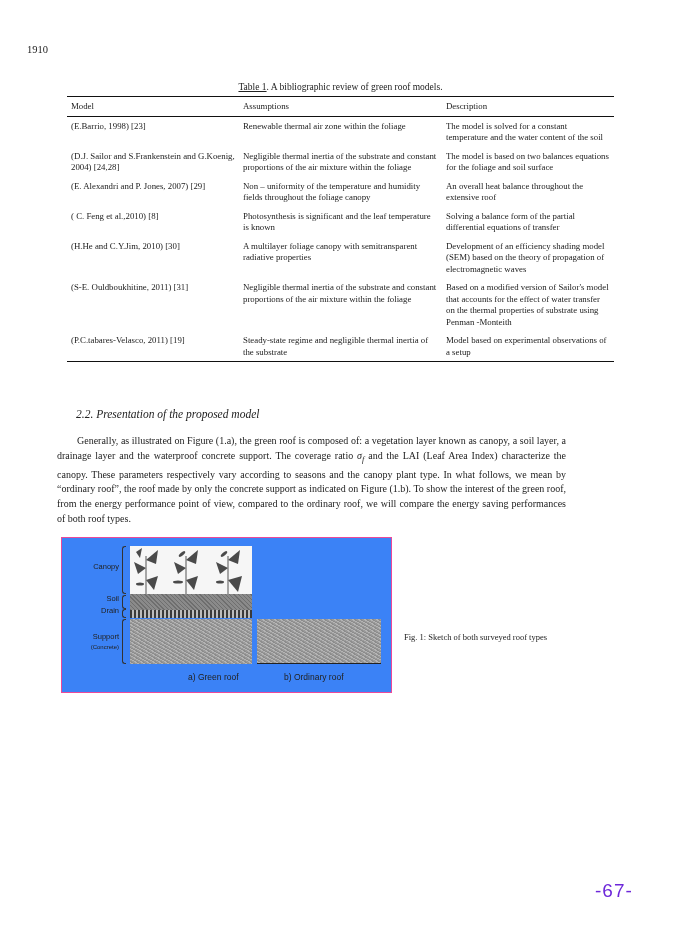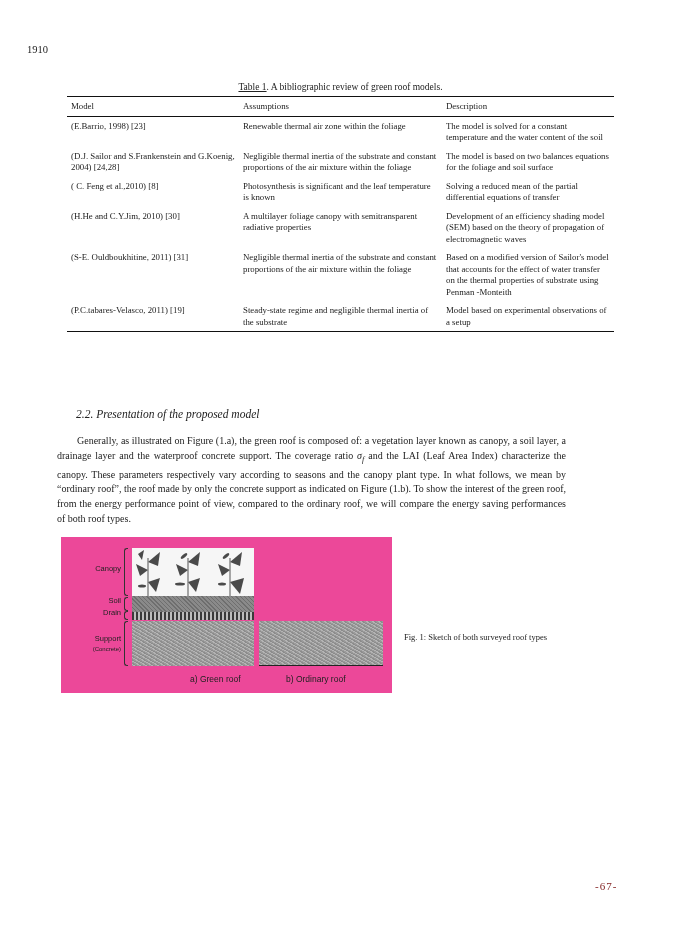--- a/index.html
+++ b/index.html
@@ -31,37 +31,37 @@
     table.review col.c3 { width: 172px; }
     .section-title {
       position: absolute; top: 408px; left: 76px; font-style: italic; font-size: 11.5px;
     }
     .body-text {
       position: absolute; top: 434px; left: 57px; width: 509px;
       font-size: 10px; line-height: 14.8px; text-align: justify; text-indent: 20px;
     }
     .figure {
       position: absolute; top: 537px; left: 61px; width: 331px; height: 156px;
-      border: 3px solid #ec4899; background: #ec4899;
+      border: 1px solid #ec4899; background: #3b82f6;
     }
     .fig-label { position: absolute; font-family: "Liberation Sans", sans-serif; font-size: 7.5px; color: #222; text-align: right; }
     .fig-label.small { font-size: 6px; }
     .brace { position: absolute; border-left: 1px solid #333; border-top: 1px solid #333; border-bottom: 1px solid #333; width: 4px; border-radius: 3px 0 0 3px; }
     .layer { position: absolute; }
     .canopy-bg { background: #f6f6f6; }
     .soil { background: repeating-linear-gradient(45deg, #6e6e6e 0 1px, #8a8a8a 1px 3px); }
     .drain { background: repeating-linear-gradient(90deg, #3a3a3a 0 2px, #bdbdbd 2px 4px); }
     .concrete { background: repeating-linear-gradient(30deg, #9a9a9a 0 1px, #b4b4b4 1px 2px, #8c8c8c 2px 3px); }
     .fig-sub { position: absolute; font-family: "Liberation Sans", sans-serif; font-size: 8.5px; color: #222; }
     .fig-caption {
       position: absolute; top: 632px; left: 404px; font-size: 8.5px;
     }
     .folio {
-      position: absolute; top: 880px; left: 595px; font-family: Liberation Serif, serif;
-      font-size: 11px; color: #7f1d1d; letter-spacing: 1px;
+      position: absolute; top: 880px; left: 595px; font-family: Liberation Sans, sans-serif;
+      font-size: 19px; color: #6d28d9; letter-spacing: 1px;
     }
   </style>
 </head>
 <body>
 
 <div class="running-head">
   <span class="page-num">1910</span>
 </div>
 
 <div class="table-caption">
@@ -86,23 +86,28 @@
       <td>(E.Barrio, 1998) [23]</td>
       <td>Renewable thermal air zone within the foliage</td>
       <td>The model is solved for a constant temperature and the water content of the soil</td>
     </tr>
     <tr>
       <td>(D.J. Sailor and S.Frankenstein and G.Koenig, 2004) [24,28]</td>
       <td>Negligible thermal inertia of the substrate and constant proportions of the air mixture within the foliage</td>
       <td>The model is based on two balances equations for the foliage and soil surface</td>
     </tr>
     <tr>
+      <td>(E. Alexandri and P. Jones, 2007) [29]</td>
+      <td>Non – uniformity of the temperature and humidity fields throughout the foliage canopy</td>
+      <td>An overall heat balance throughout the extensive roof</td>
+    </tr>
+    <tr>
       <td>( C. Feng et al.,2010) [8]</td>
       <td>Photosynthesis is significant and the leaf temperature is known</td>
-      <td>Solving a reduced mean of the partial differential equations of transfer</td>
+      <td>Solving a balance form of the partial differential equations of transfer</td>
     </tr>
     <tr>
       <td>(H.He and C.Y.Jim, 2010) [30]</td>
       <td>A multilayer foliage canopy with semitransparent radiative properties</td>
       <td>Development of an efficiency shading model (SEM) based on the theory of propagation of electromagnetic waves</td>
     </tr>
     <tr>
       <td>(S-E. Ouldboukhitine, 2011) [31]</td>
       <td>Negligible thermal inertia of the substrate and constant proportions of the air mixture within the foliage</td>
       <td>Based on a modified version of Sailor's model that accounts for the effect of water transfer on the thermal properties of substrate using Penman -Monteith</td>

